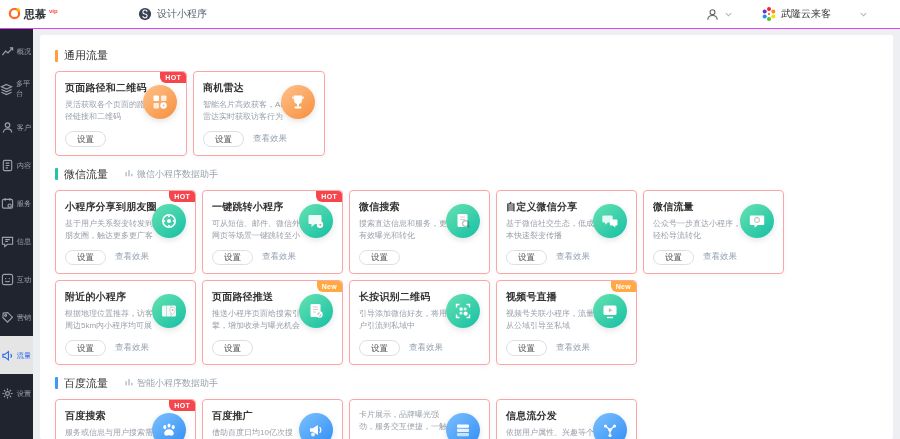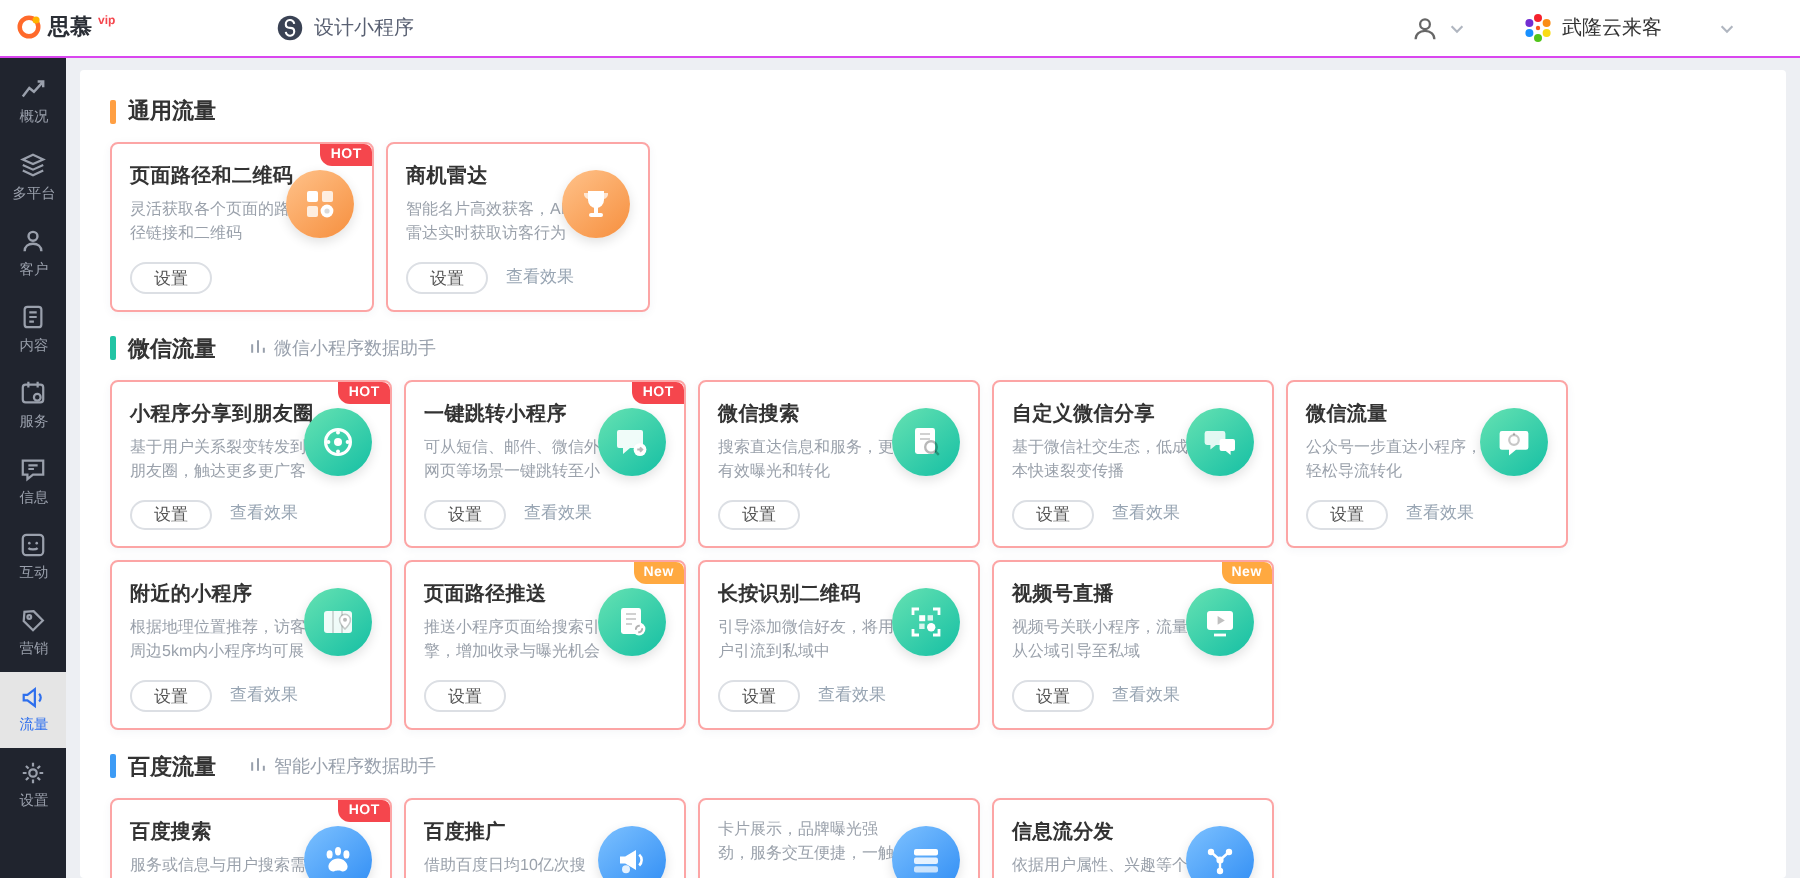--- a/index.html
+++ b/index.html
@@ -13,32 +13,32 @@
   .logo-text{font-size:11px;font-weight:bold;color:#2b2f36;line-height:14px}
   .logo-vip{font-size:6px;color:#f5464d;font-weight:bold;line-height:8px}
   .nav-item{display:flex;align-items:center;gap:5px;margin-left:34px;cursor:pointer}
   .nav-title{font-size:10px;color:#596072}
   .hdr-right{margin-left:auto;display:flex;align-items:flex-end;gap:28px;padding-right:32px}
   .menu-group{display:flex;align-items:center;gap:4px;cursor:pointer}
   .ws-name{font-size:10px;color:#333}
   
   .sidebar{position:absolute;top:28px;left:0;bottom:0;width:33px;background:#20242e;
            display:flex;flex-direction:column;padding-top:4px}
-  .side-item{height:38px;display:flex;flex-direction:column;align-items:center;
+  .side-item{height:38px;display:flex;flex-direction:row;align-items:center;
              justify-content:center;gap:2px;color:#9aa0ac;cursor:pointer}
   .side-item.active{background:#e5e5e5;color:#2e6fed}
   .side-label{font-size:8px;transform:scale(.9)}
   .side-ico svg{width:13px;height:13px}
   
   .main{position:absolute;left:33px;top:28px;right:0;bottom:0;padding:7px 7px 0 7px;box-sizing:border-box}
   .panel{background:#fff;height:100%;box-sizing:border-box;padding:13px 15px;overflow:hidden;border-radius:2px}
   .section{margin-bottom:11px}
   .sec-head{display:flex;align-items:center;margin-bottom:8px}
   .accent{width:3px;height:12px;border-radius:1px;margin-right:6px}
-  .sec-title{font-size:11px;font-weight:bold;color:#333}
+  .sec-title{font-size:11px;font-weight:normal;color:#333}
   .helper{display:flex;gap:3px;margin-left:16px;font-size:9px;color:#98a0ac;cursor:pointer}
   .helper-ico svg{width:10px;height:10px}
   .cards{display:flex;flex-wrap:wrap;gap:6px}
   .card{position:relative;width:141px;background:#fff;border:1px solid #fca5a5;border-radius:4px;
         box-shadow:0 1px 5px rgba(40,60,90,.05);padding:9px 9px 8px;box-sizing:border-box}
   .sec-general .card{width:132px}
   .card-title{font-size:10px;font-weight:bold;color:#333;margin-bottom:4px;letter-spacing:.2px}
   .card-desc{font-size:8px;color:#9aa1ab;line-height:12px;width:73%;height:24px;overflow:hidden}
   .card-icon{position:absolute;top:13px;right:9px;width:34px;height:34px;border-radius:50%;
              display:flex;align-items:center;justify-content:center;

